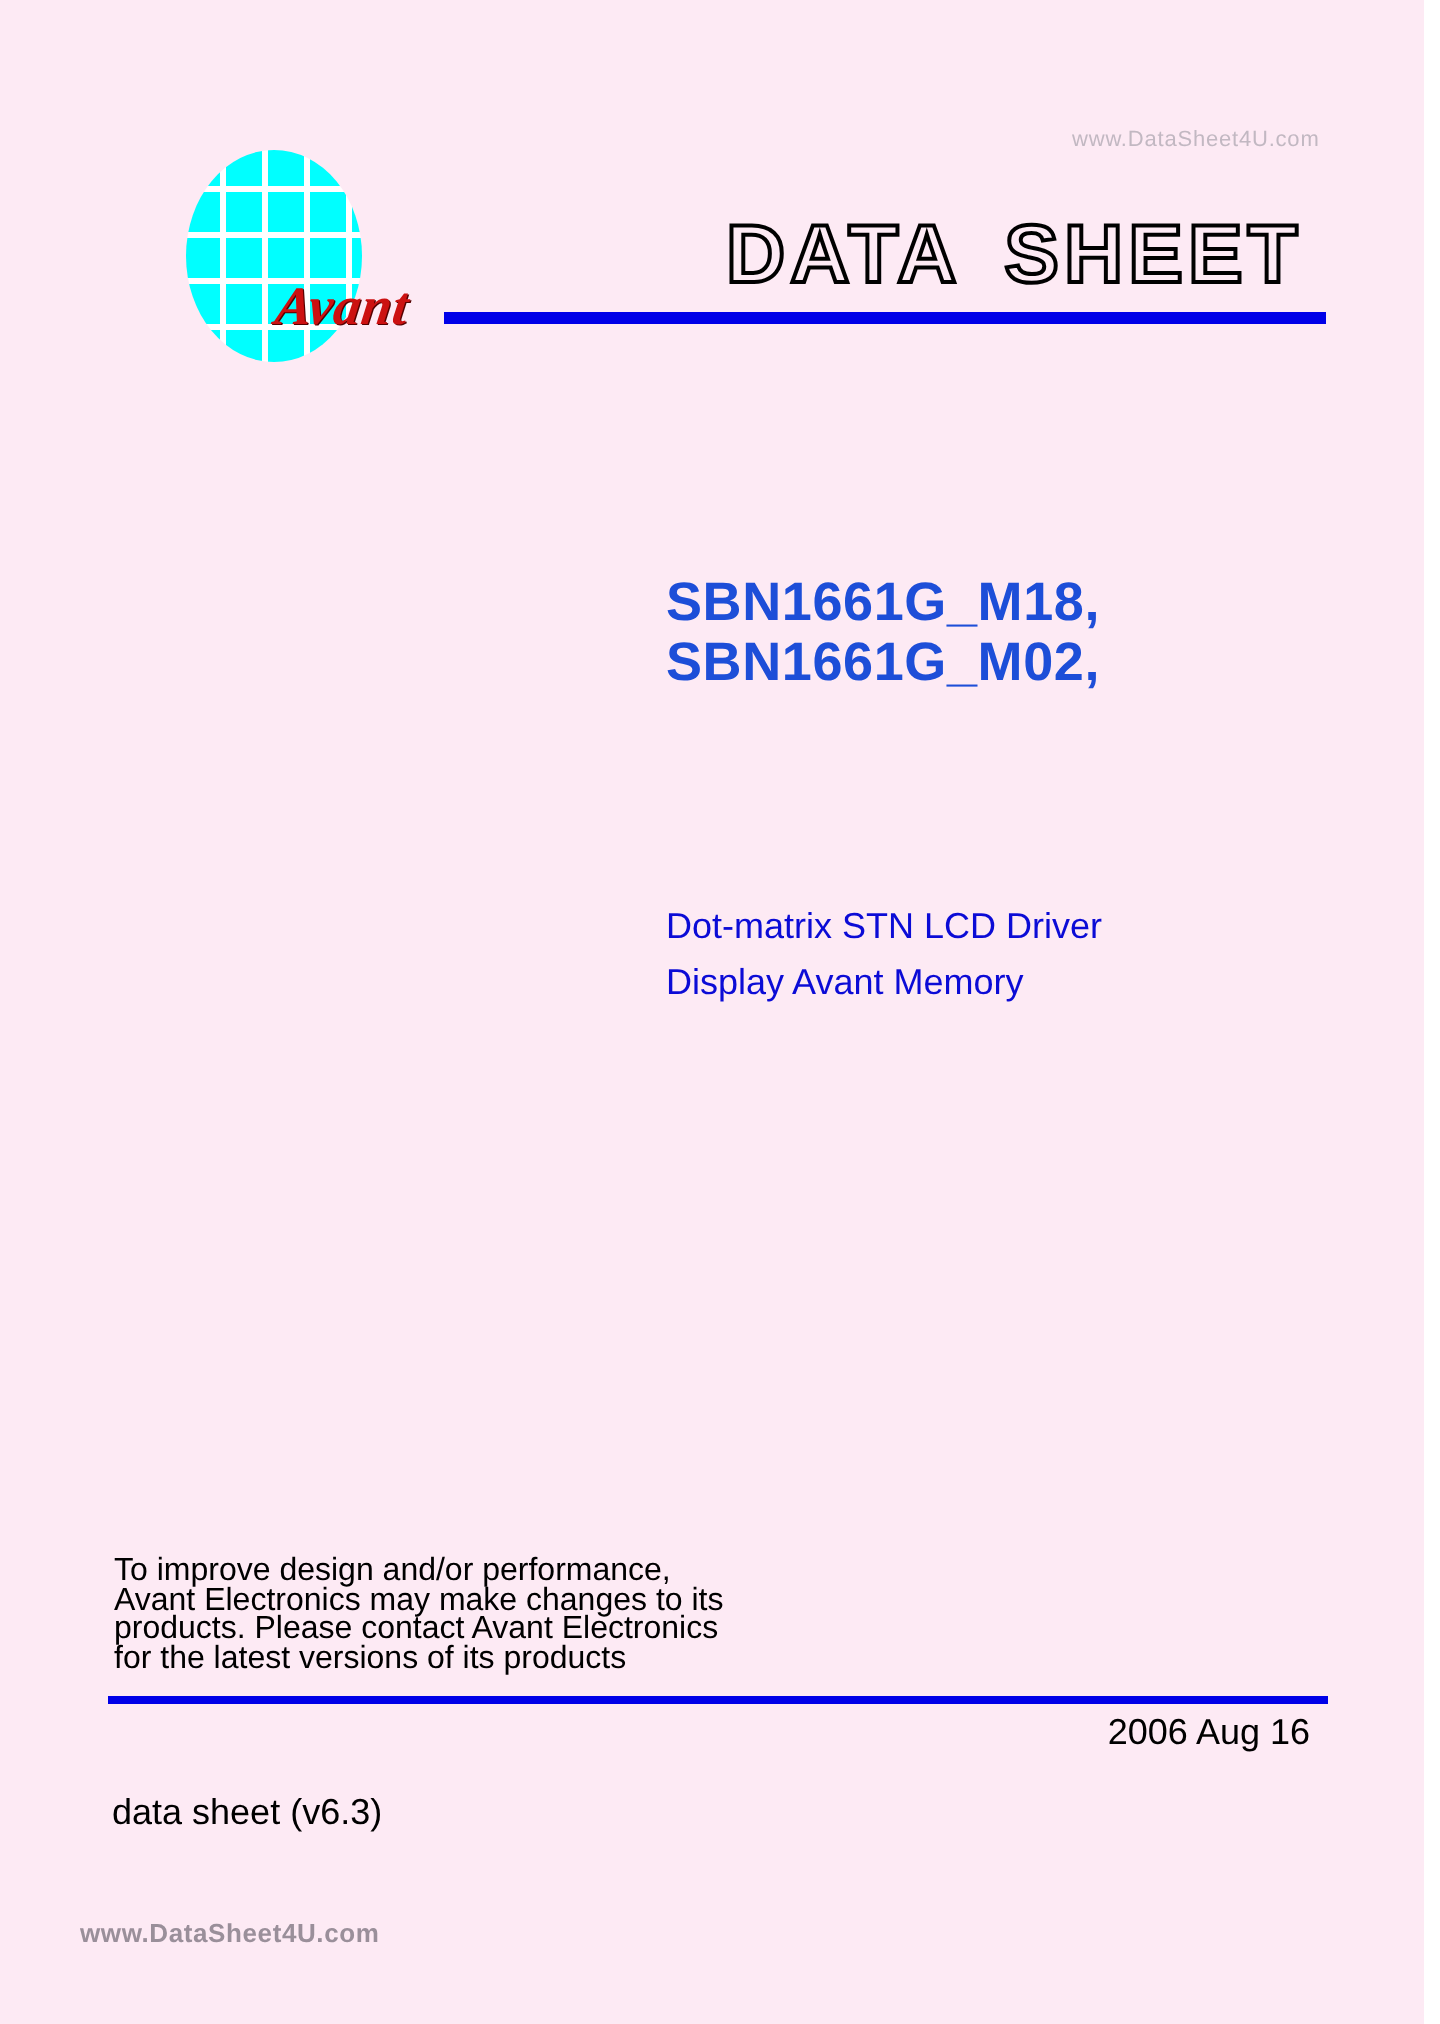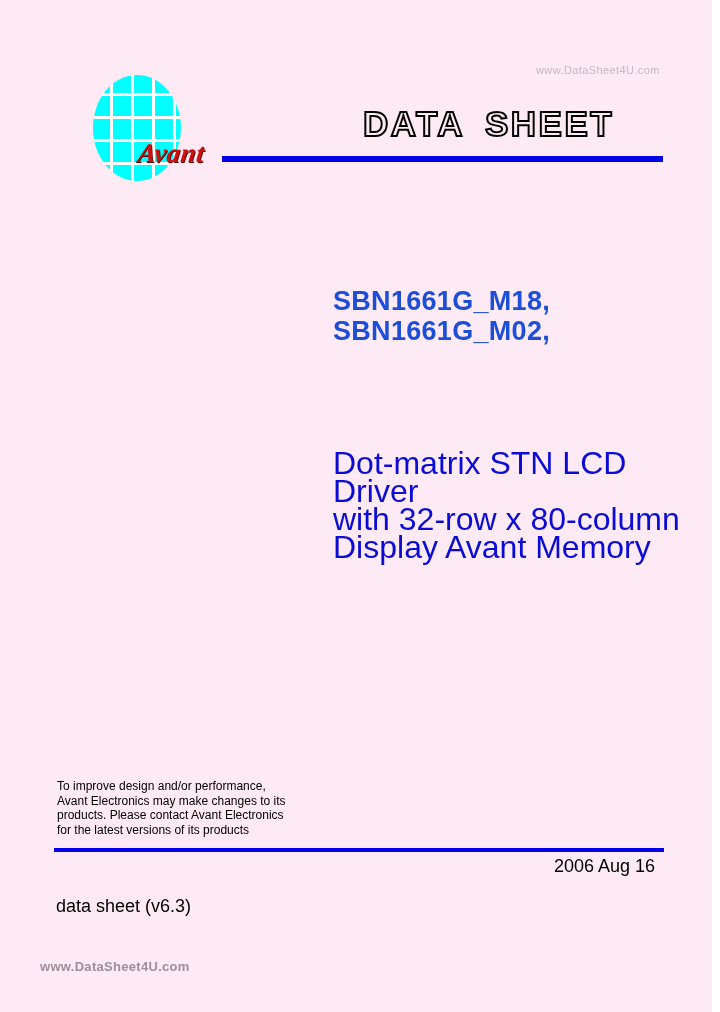--- a/index.html
+++ b/index.html
@@ -51,21 +51,21 @@
     transform: skewX(-8deg);
     text-shadow: 0.7px 0.7px 0 #550000;
     letter-spacing: 0.5px;
   }
 
   
   .datasheet-title {
     position: absolute;
     left: 363px;
     top: 104px;
-    font-size: 35px;
+    font-size: 41px;
     font-weight: bold;
     letter-spacing: 2.5px;
     word-spacing: 9px;
     color: #fdeaf4;
     -webkit-text-stroke: 2px #000000;
     white-space: nowrap;
   }
 
   .header-rule {
     position: absolute;
@@ -86,31 +86,31 @@
     line-height: 30px;
     color: #1d4ed8;
     letter-spacing: 0.3px;
   }
 
   
   .product-desc {
     position: absolute;
     left: 333px;
     top: 449px;
-    font-size: 32px;
+    font-size: 18px;
     line-height: 28px;
     color: #0b0bd6;
   }
 
   
   .disclaimer {
     position: absolute;
     left: 57px;
     top: 779px;
-    font-size: 12px;
+    font-size: 16px;
     line-height: 14.6px;
     color: #000000;
   }
 
   
   .footer-rule {
     position: absolute;
     left: 54px;
     top: 848px;
     width: 610px;
@@ -159,21 +159,20 @@
 
   <div class="header-rule"></div>
 
   <div class="product-names">
     <div>SBN1661G_M18,</div>
     <div>SBN1661G_M02,</div>
   </div>
 
   <div class="product-desc">
     <div>Dot-matrix STN LCD Driver</div>
-    <div>with 32-row x 80-column</div>
     <div>Display Avant Memory</div>
   </div>
 
   <div class="disclaimer">
     <div>To improve design and/or performance,</div>
     <div>Avant Electronics may make changes to its</div>
     <div>products. Please contact Avant Electronics</div>
     <div>for the latest versions of its products</div>
   </div>
 

